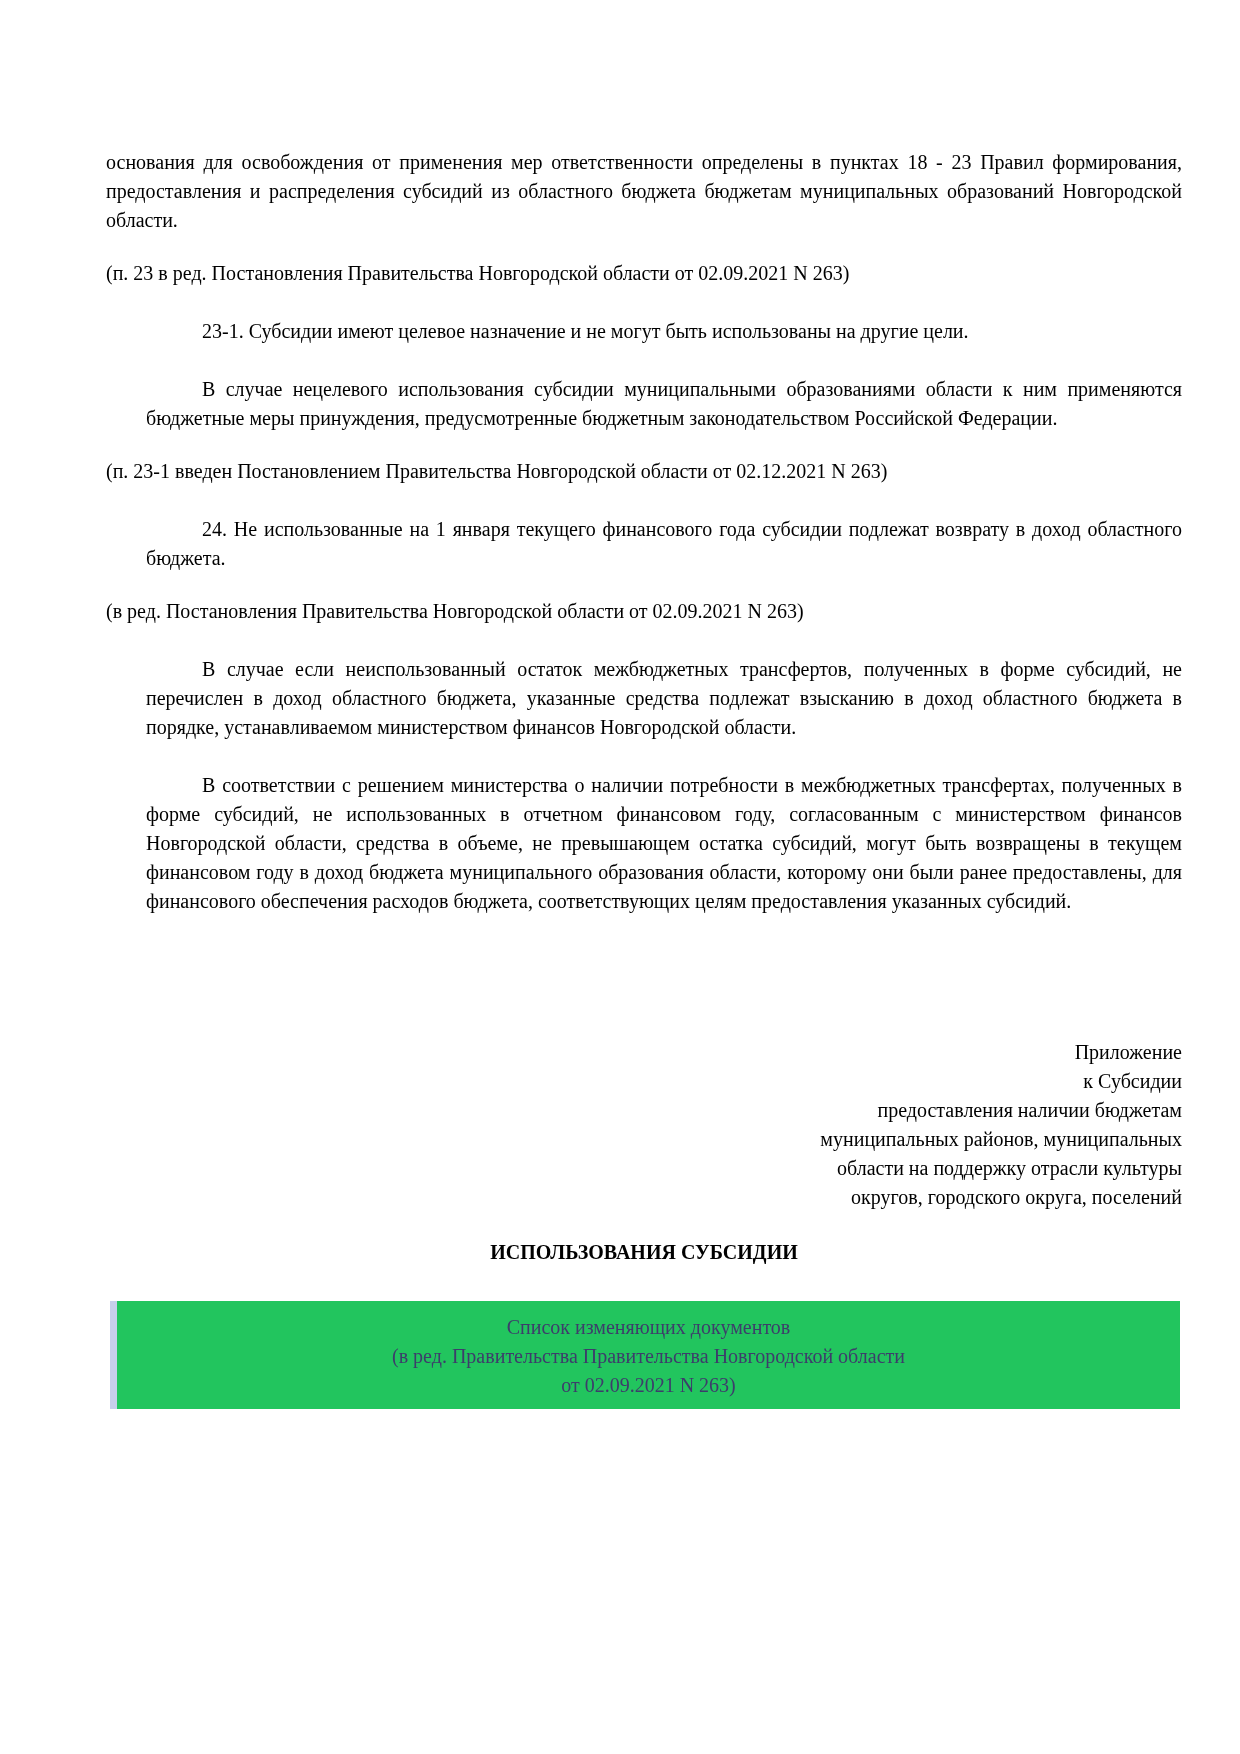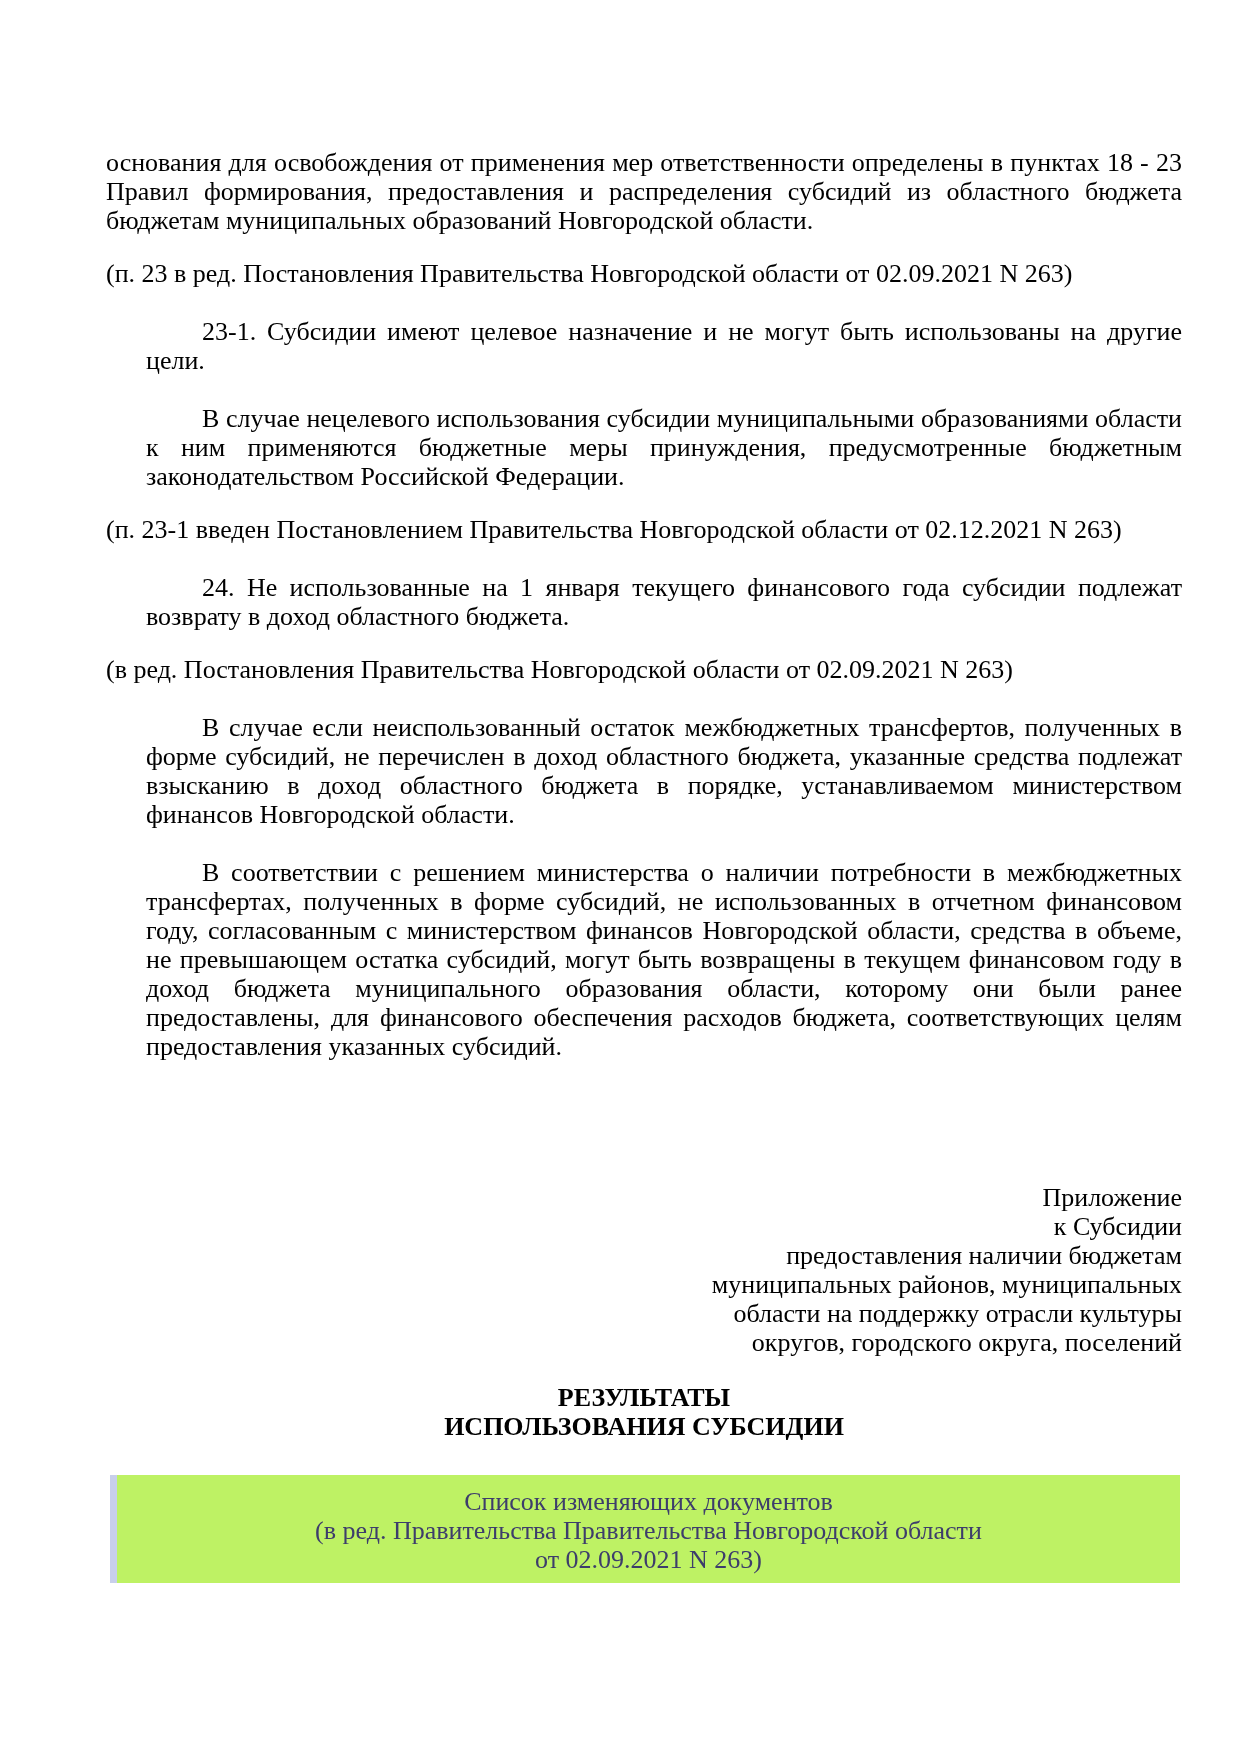--- a/index.html
+++ b/index.html
@@ -2,21 +2,21 @@
 <html><head>
 <meta charset="utf-8">
 <style>
   html,body{margin:0;padding:0;background:#ffffff;}
   .page{
     position:relative;
     width:1240px;height:1754px;
     background:#ffffff;
     overflow:hidden;
     font-family:"Liberation Serif","DejaVu Serif",serif;
-    font-size:26px;line-height:29px;color:#000000;
+    font-size:20px;line-height:29px;color:#000000;
   }
   .content{position:absolute;left:106px;top:148px;width:1076px;}
   .para{margin:0;}
   .justify{text-align:justify;}
   .indent{text-indent:56px;margin-left:40px;}
   .gap{margin-top:29px;}
   .note{text-align:left;margin-top:24px;}
   .appendix{margin-top:122px;text-align:right;}
   .doc-title{margin-top:26px;text-align:center;font-weight:bold;}
   .amend-box{
@@ -49,24 +49,23 @@
     <div class="appendix">
       <div>Приложение</div>
       <div>к Субсидии</div>
       <div>предоставления наличии бюджетам</div>
       <div>муниципальных районов, муниципальных</div>
       <div>области на поддержку отрасли культуры</div>
       <div>округов, городского округа, поселений</div>
     </div>
 
     <div class="doc-title">
-      <div>РЕЗУЛЬТАТЫ</div>
       <div>ИСПОЛЬЗОВАНИЯ СУБСИДИИ</div>
     </div>
 
-    <div class="amend-box" style="background: #bef264; border-left-color: rgb(200, 207, 235); color: rgb(61, 61, 107);">
+    <div class="amend-box" style="background: #22c55e; border-left-color: rgb(200, 207, 235); color: rgb(61, 61, 107);">
       <div>Список изменяющих документов</div>
       <div>(в ред. Правительства Правительства Новгородской области</div>
       <div>от 02.09.2021 N 263)</div>
     </div>
 
   </div>
 </div>
 
 </body></html>

